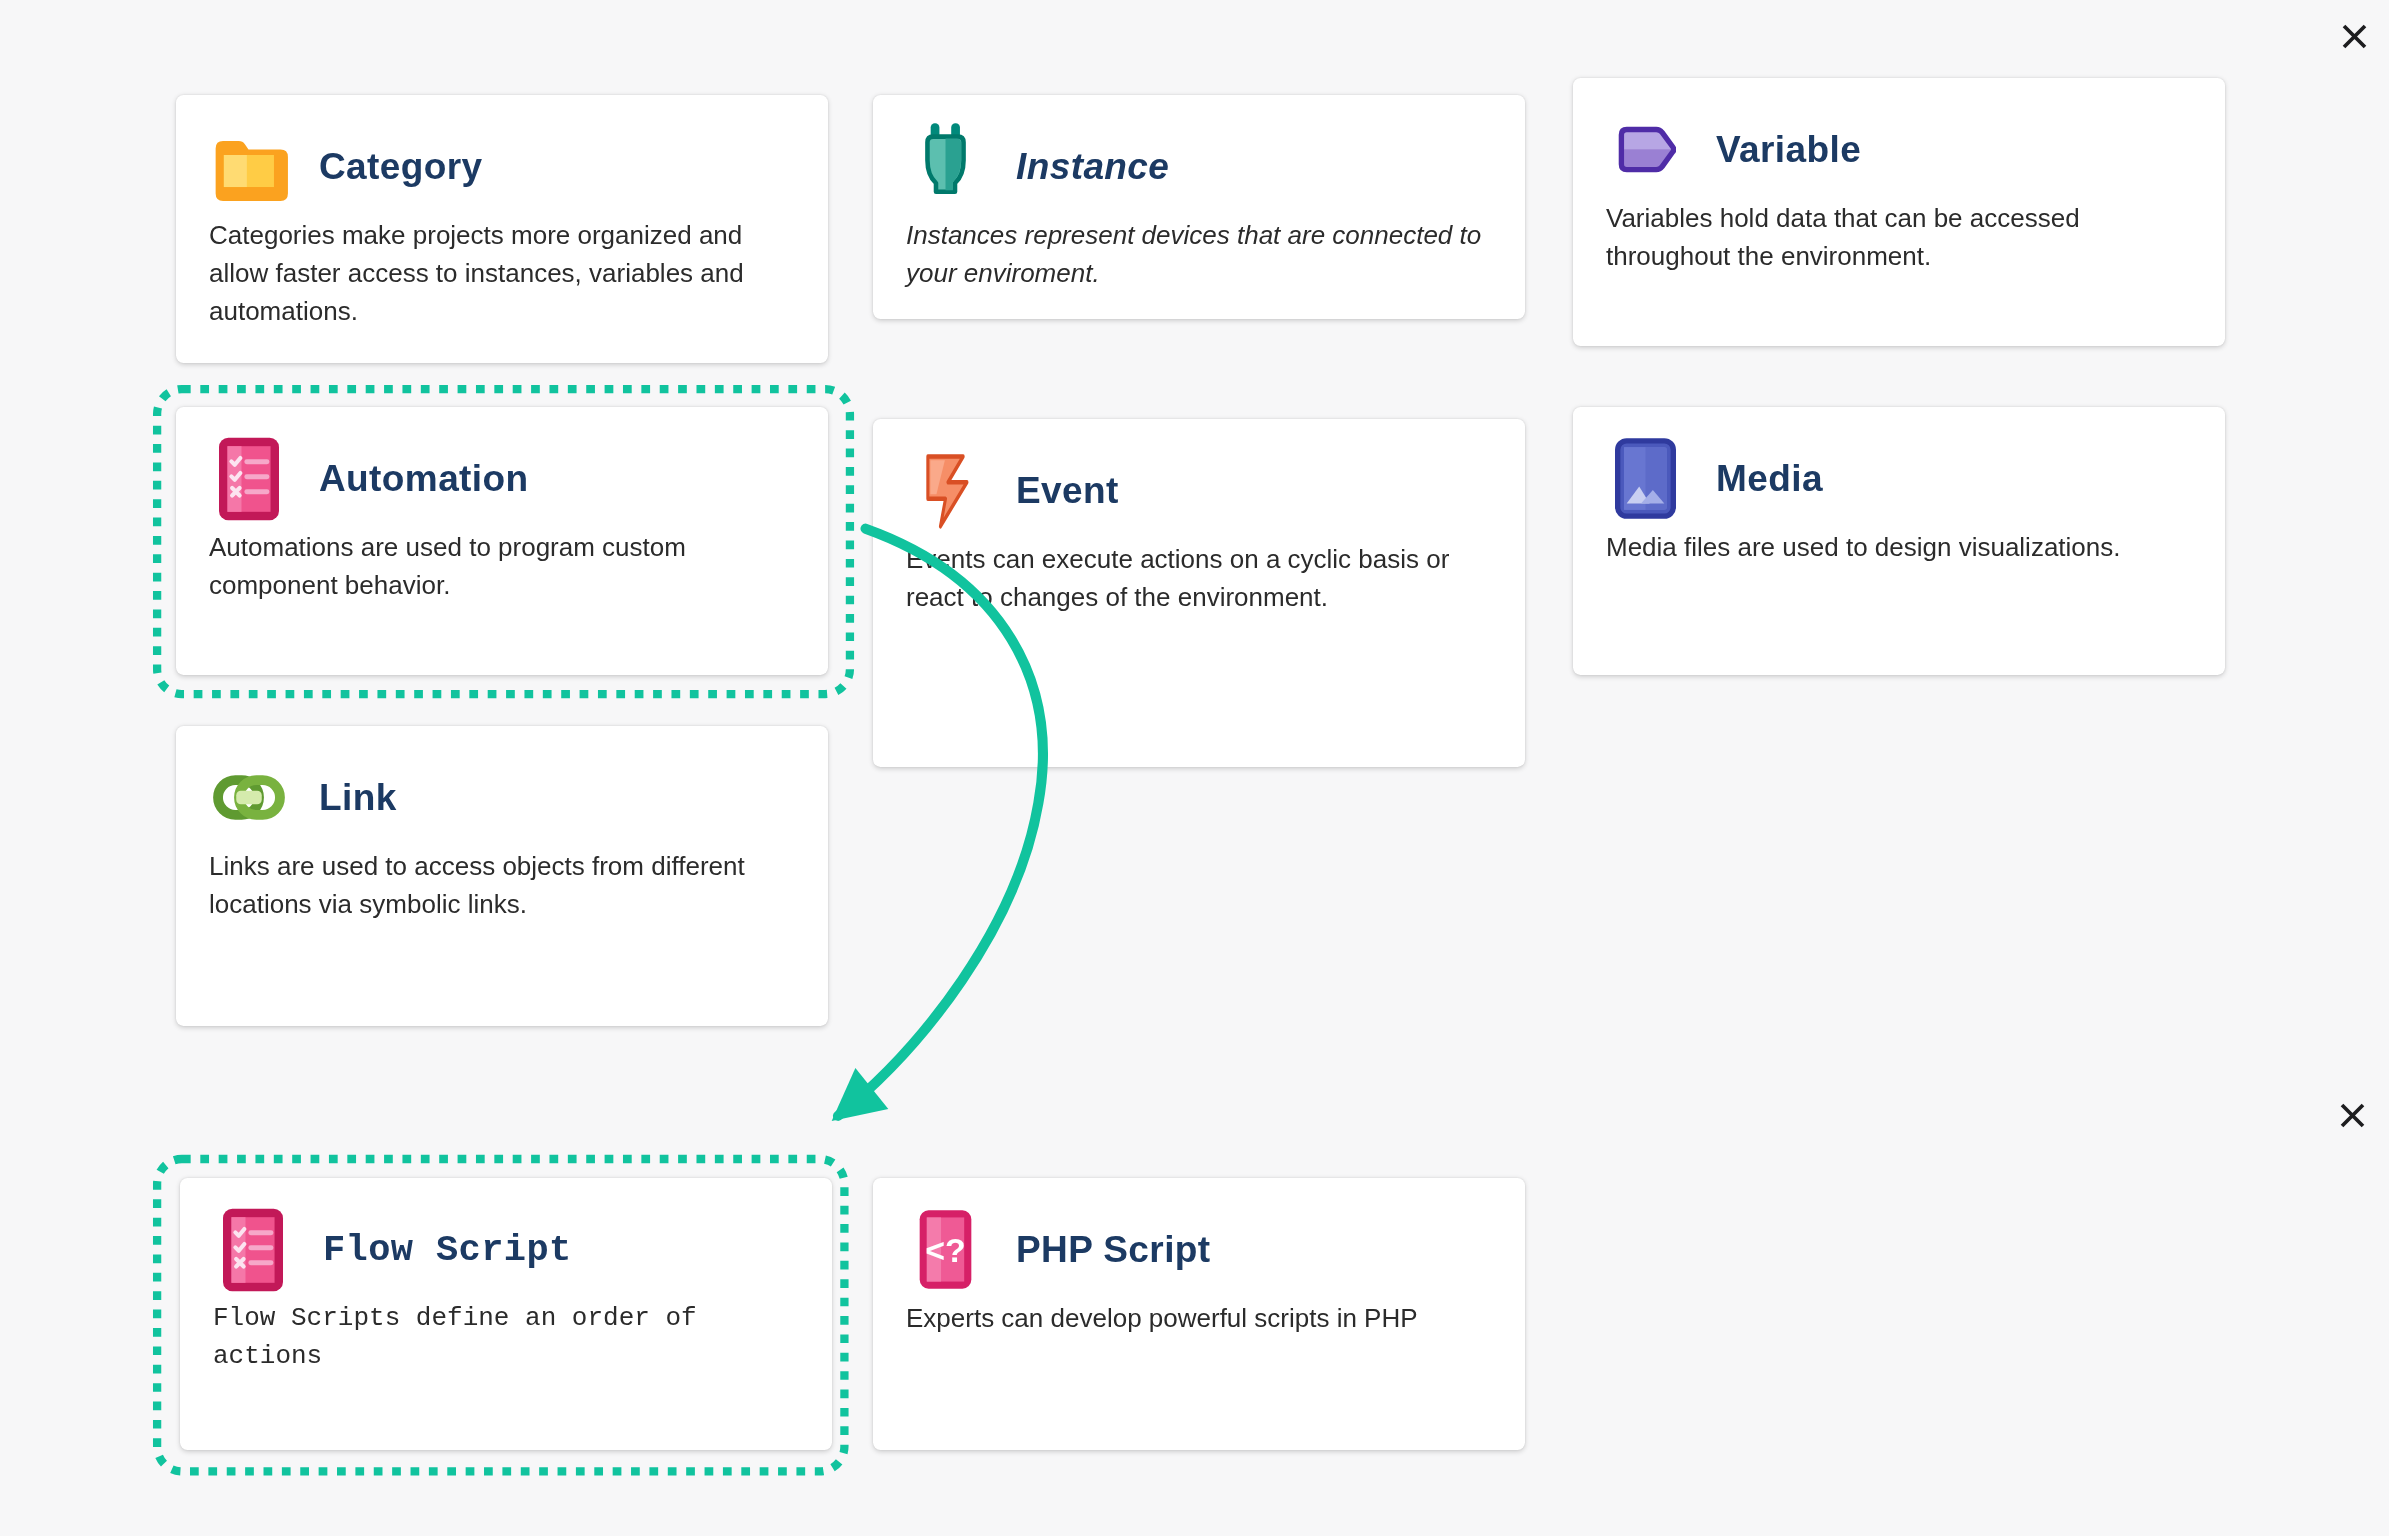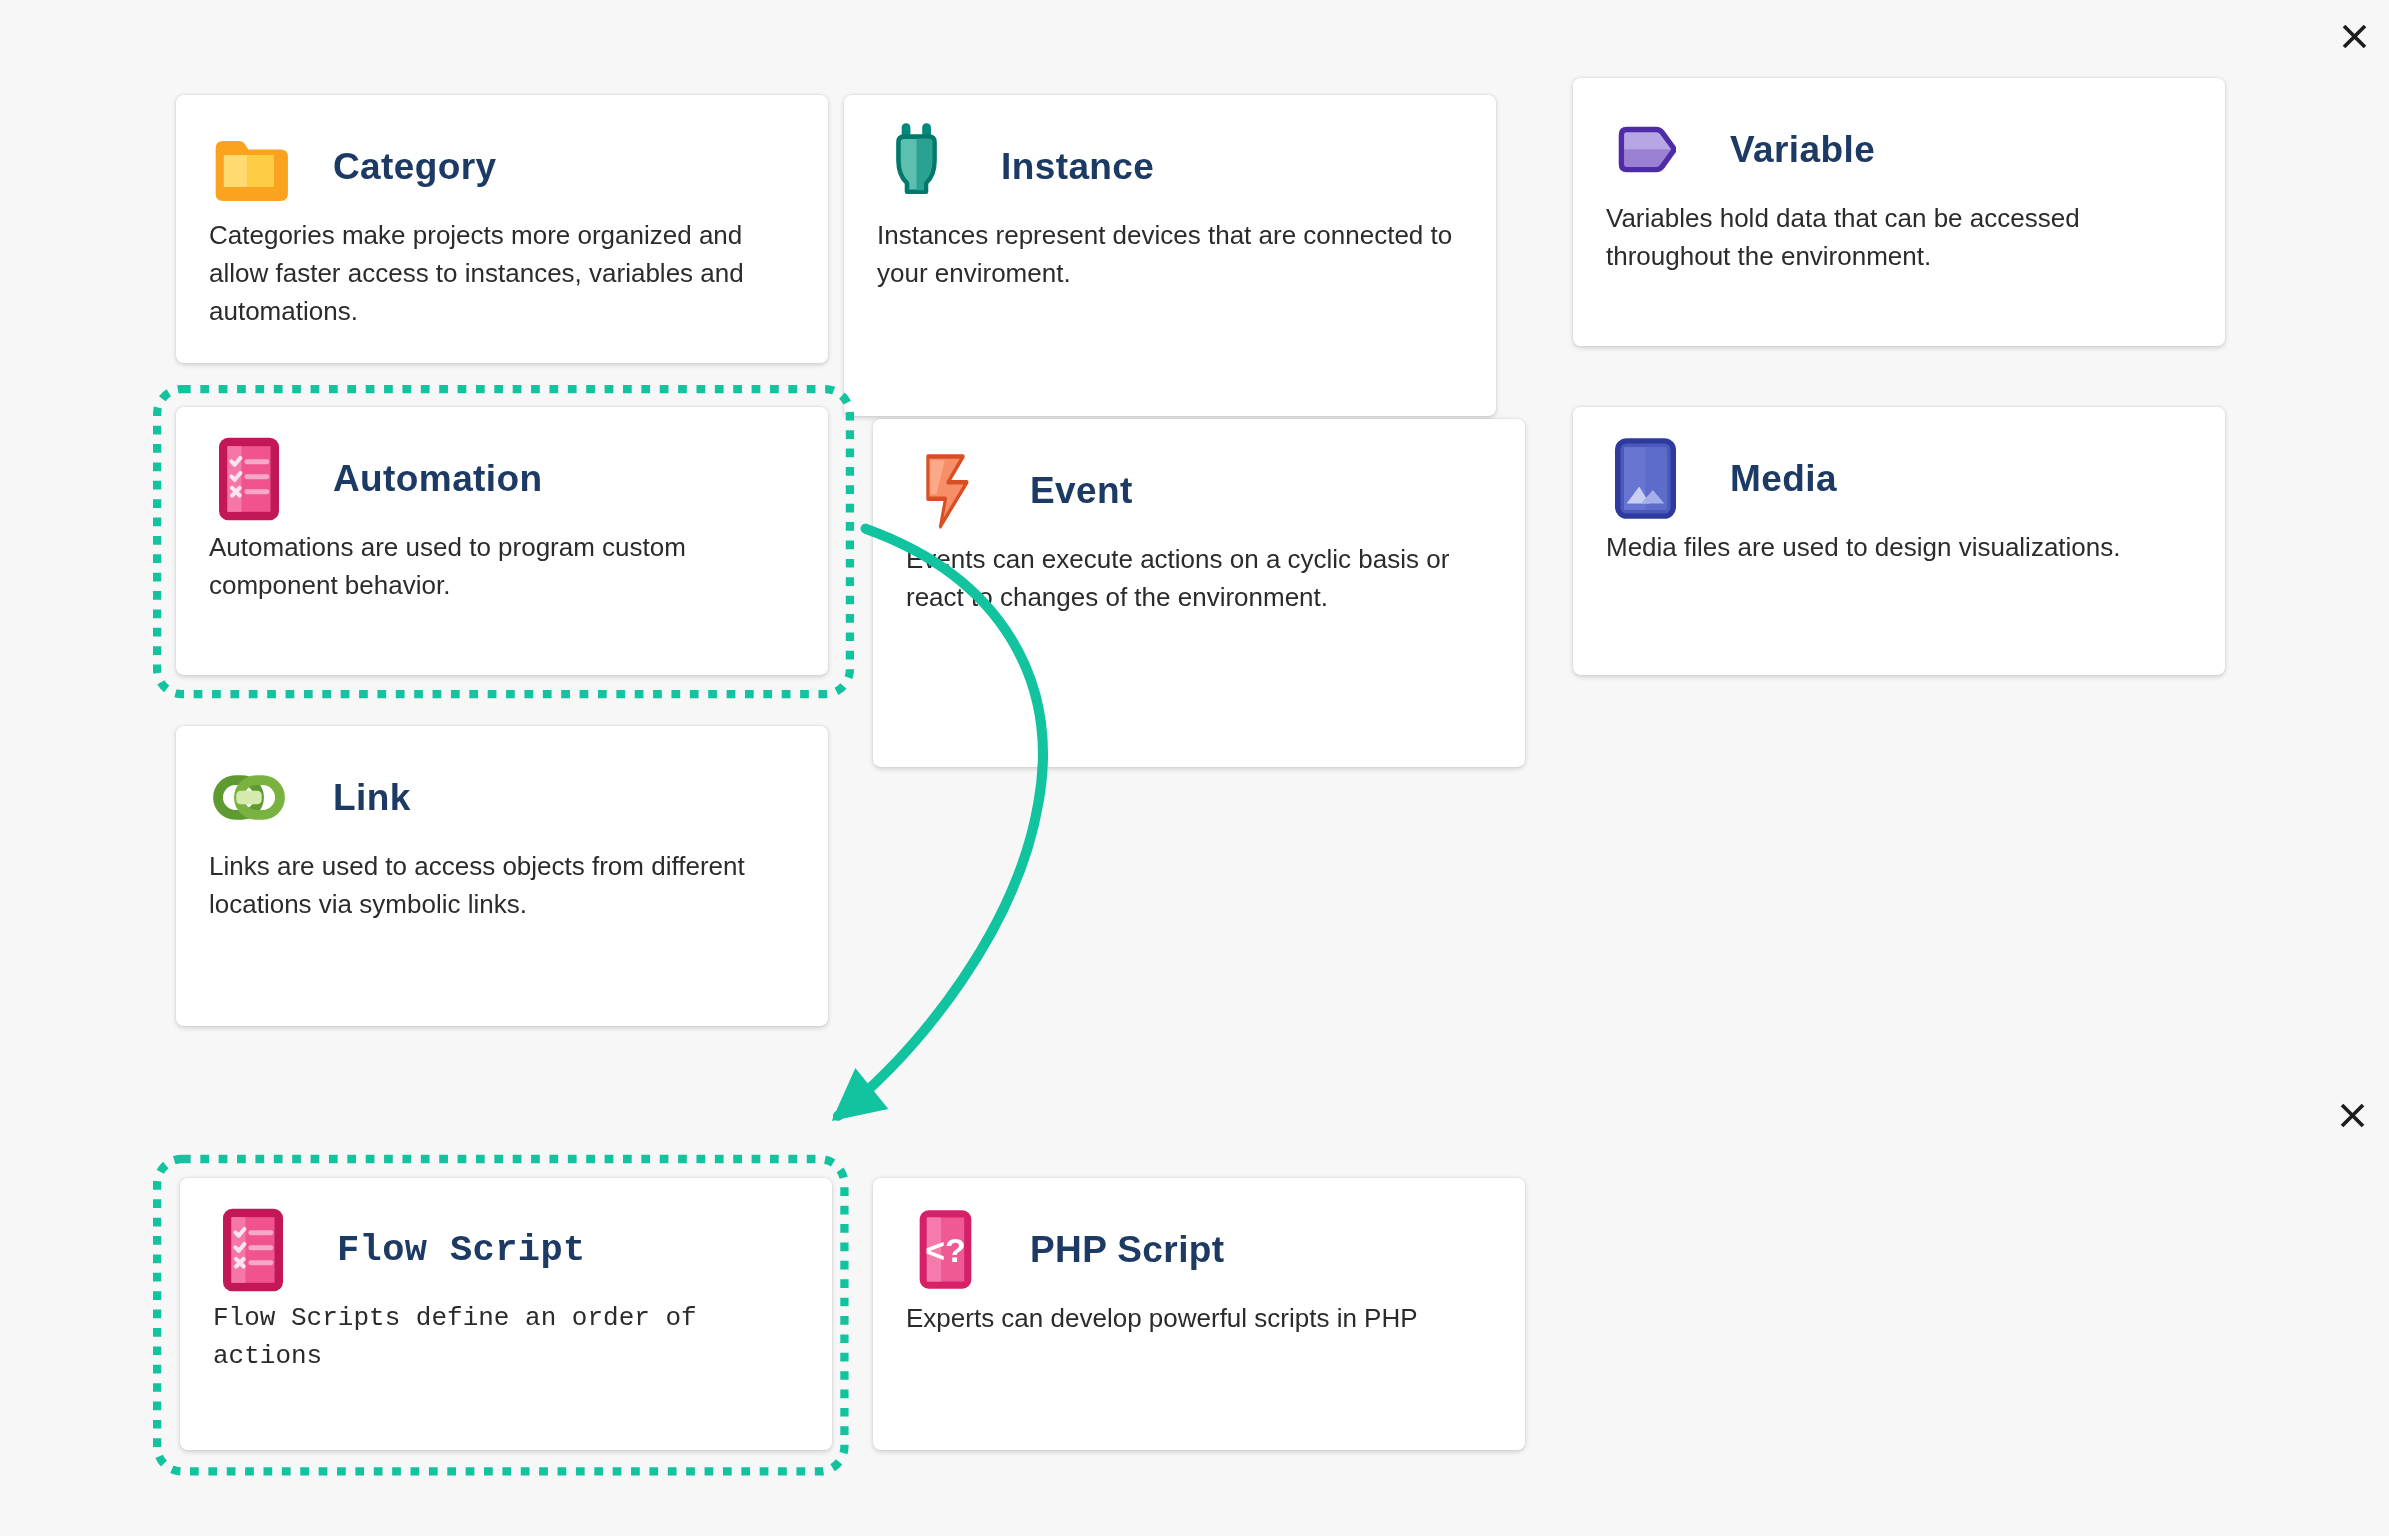--- a/index.html
+++ b/index.html
@@ -15,21 +15,21 @@
   .layer{position:absolute;inset:0;}
   .card{
     position:absolute;width:652px;box-sizing:border-box;
     background:var(--card-background);border-radius:7.4px;
     box-shadow:0 1.8px 5.5px rgba(0,0,0,.16),0 0 1.8px rgba(0,0,0,.10);
     padding:22px 33px;z-index:1;cursor:pointer;
   }
   .card-header{display:flex;align-items:center;min-height:99px;}
   .icon-box{flex:0 0 79px;width:79px;display:flex;align-items:center;justify-content:center;}
   .card-title{
-    margin-left:45px;font-size:37px;font-weight:bold;color:var(--title-color);
+    margin-left:31px;font-size:37px;font-weight:bold;color:var(--title-color);
     letter-spacing:0.4px;white-space:nowrap;text-align:right;
   }
   .card-desc{
     font-size:26px;line-height:38px;color:var(--description-color);
     max-width:602px;
   }
   .overlay-svg{position:absolute;left:0;top:0;z-index:5;pointer-events:none;}
   .close-btn{
     position:absolute;width:40px;height:40px;z-index:6;background:none;border:none;
     padding:0;cursor:pointer;display:flex;align-items:center;justify-content:center;
@@ -47,21 +47,21 @@
           <path d="M4 37.5 V10 q0-4.5 4.5-4.5 h9.5 q2.5 0 3.8 2 l2.2 3.2 h19.5 q4.5 0 4.5 4.5 v22.3 q0 4.5-4.5 4.5 h-35 q-4.5 0-4.5-4.5 z" fill="#FBA21F"></path>
           <rect x="9" y="14" width="30.5" height="19.5" fill="#FFCC45"></rect>
           <rect x="9" y="14" width="14" height="19.5" fill="#FFDB72"></rect>
         </svg>
       </span>
       <span class="card-title">Category</span>
     </div>
     <div class="card-desc">Categories make projects more organized and allow faster access to instances, variables and automations.</div>
   </div>
 
-  <div class="card" style="left:844px;top:95px;height:321px;">
+  <div class="card" style="left:873px;top:95px;height:224px;font-style:italic;">
     <div class="card-header">
       <span class="icon-box">
         <svg width="57" height="92" viewBox="0 0 30 48">
           <rect x="7.2" y="1" width="4.6" height="10" rx="2.2" fill="#00897B"></rect>
           <rect x="18" y="1" width="4.6" height="10" rx="2.2" fill="#00897B"></rect>
           <path d="M5.5 11 q0-3 3-3 h13 q3 0 3 3 v9.5 q0 8-4.5 12 v4.5 h-10 v-4.5 q-4.5-4-4.5-12 z" fill="#5CBFAF" stroke="#00796B" stroke-width="2.4" stroke-linejoin="round"></path>
           <path d="M15 9 h6 q2.2 0 2.2 2.6 v8.9 q0 7.6-4.3 11.4 v4.3 H15 z" fill="#2AA191"></path>
         </svg>
       </span>
       <span class="card-title">Instance</span>

